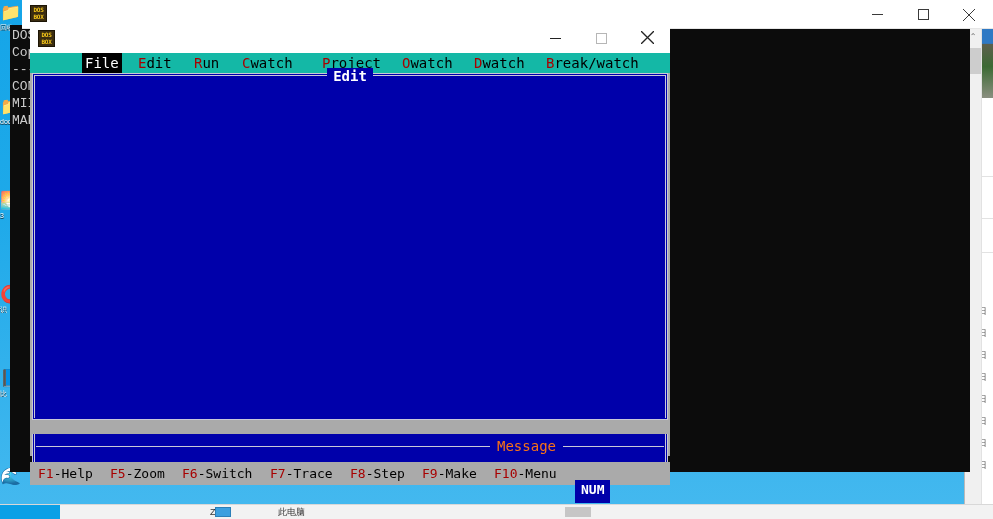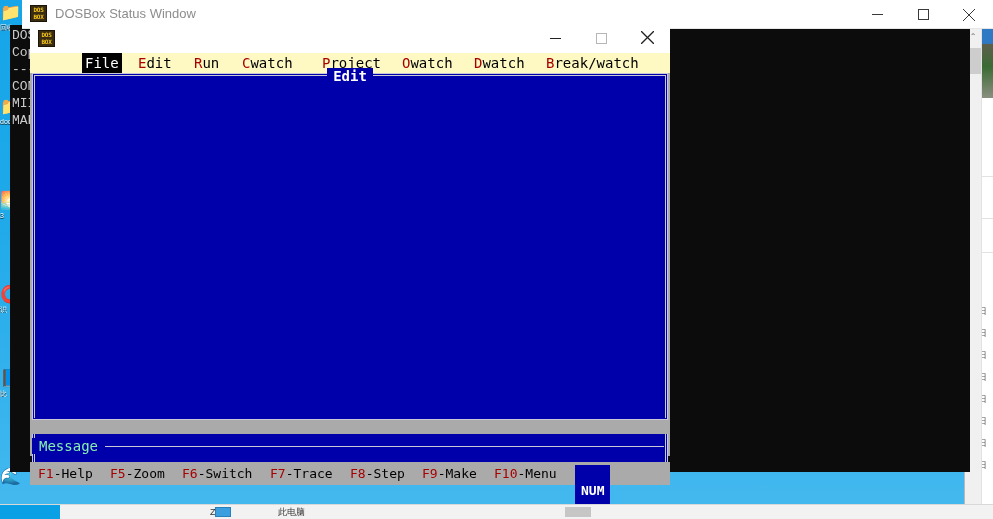--- a/index.html
+++ b/index.html
@@ -100,21 +100,21 @@
   #db-close{position:absolute;right:0px;top:0;width:46px;height:29px;line-height:29px;text-align:center;color:#222;}
 
   
   #db-client{
     position:absolute;left:0;top:29px;width:640px;height:403px;background:#aaaaaa;
     font-family:"DejaVu Sans Mono","Liberation Mono",monospace;
   }
 
   
   #tc-menubar{
-    position:absolute;left:0;top:0;width:640px;height:20px;background:#fef9c3;
+    position:absolute;left:0;top:0;width:640px;height:20px;background:#14b8a6;
     white-space:nowrap;
   }
   .menu-item{
     position:absolute;top:0;height:20px;line-height:20px;
     font-family:"DejaVu Sans Mono","Liberation Mono",monospace;
     font-size:14px;color:#000000;letter-spacing:0px;
   }
   .menu-item .hot{color:#a80000;}
   .menu-item.sel{background:#000000;color:#ffffff;padding:0 3px;}
   .menu-item.sel .hot{color:#ffffff;}
@@ -146,39 +146,39 @@
   }
 
   
   #tc-message{
     position:absolute;left:2px;top:381px;width:636px;height:50px;background:#0000aa;
   }
   #tc-message .mborder{position:absolute;left:0;top:0;right:0;bottom:0;border:1px solid #c8c8d8;border-top:none;}
   #tc-message .mborder2{position:absolute;left:2px;top:0;right:2px;bottom:2px;border:1px solid #c8c8d8;border-top:none;}
   #tc-msg-rule{position:absolute;left:4px;top:12px;right:4px;height:1px;background:#c8c8d8;}
   #tc-msg-title{
-    position:absolute;left:0;top:4px;width:531px;text-align:left;
-    font-family:"DejaVu Sans Mono","Liberation Mono",monospace;
-    font-size:14px;color:#86efac;line-height:16px;
+    position:absolute;left:0;top:4px;width:531px;text-align:right;
+    font-family:"DejaVu Sans Mono","Liberation Mono",monospace;
+    font-size:14px;color:#f97316;line-height:16px;
   }
   #tc-msg-title span{background:#0000aa;padding:0 7px;}
   #db-statusbar{
     position:absolute;left:0;top:409px;width:640px;height:23px;background:#aaaaaa;
   }
   .fkey{
     position:absolute;top:0;height:16px;line-height:23px;
     font-family:"DejaVu Sans Mono","Liberation Mono",monospace;
     font-size:13px;color:#000000;white-space:pre;
   }
   .fkey .k{color:#a80000;}
   #num-badge{
-    position:absolute;top:3px;height:17px;line-height:19px;
+    position:absolute;top:18px;height:23px;line-height:19px;
     background:#0000aa;color:#ffffff;font-weight:bold;
     font-family:"DejaVu Sans Mono","Liberation Mono",monospace;
-    font-size:13px;padding:16px 6px;
+    font-size:13px;padding:0 6px;
   }
 
   
   #taskbar{
     left:0;bottom:0;width:993px;height:14px;
     background:#f2f2f2;border-top:1px solid #d8d8d8;
   }
   #taskbar .tstart{position:absolute;left:0;top:0;width:60px;height:14px;background:#0aa0e6;}
   #taskbar .titem{position:absolute;top:0;height:14px;line-height:14px;font-size:9px;color:#333;white-space:nowrap;}
   #taskbar .tbox{position:absolute;top:2px;width:16px;height:10px;background:#3b9fdf;border:1px solid #2b7fb8;box-sizing:border-box;}
@@ -244,21 +244,20 @@
 ---
 CON
 MII
 MAF</div>
 
 <div id="status-window" class="abs">
   <div class="titleicon">
     <i>DOS</i>
       <i>BOX</i>
   </div>
-  <div class="titletext">DOSBox Status Window</div>
   <div class="wbtn" id="sw-min">
     <svg width="11" height="11" viewBox="0 0 11 11">
         <line x1="0" y1="5.5" x2="11" y2="5.5" stroke="#3a3a3a" stroke-width="1"></line>
       </svg>
   </div>
   <div class="wbtn" id="sw-max">
     <svg width="11" height="11" viewBox="0 0 11 11">
         <rect x="0.5" y="0.5" width="10" height="10" fill="none" stroke="#3a3a3a" stroke-width="1"></rect>
       </svg>
   </div>

